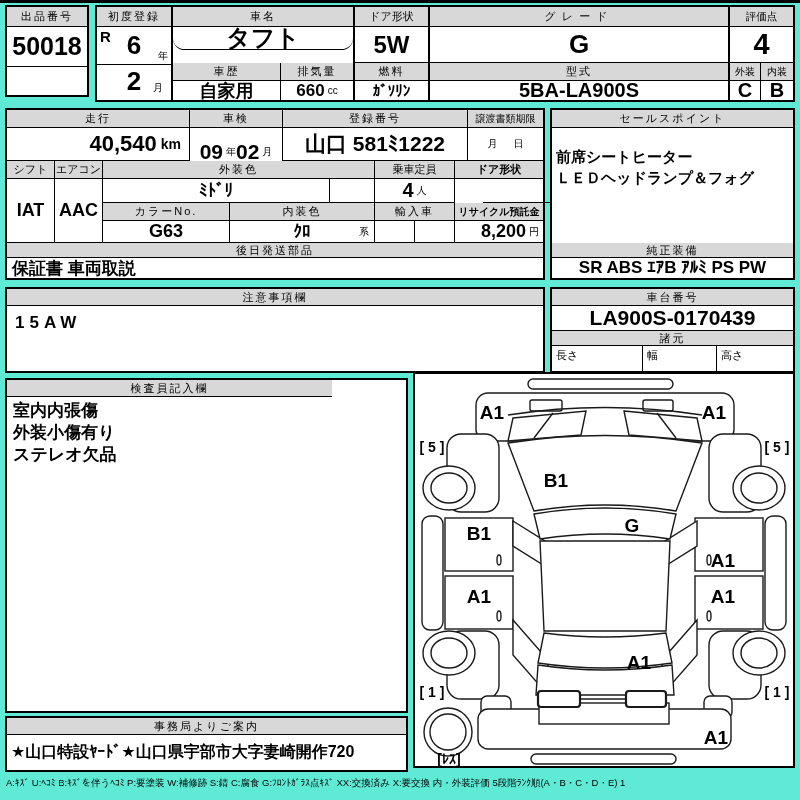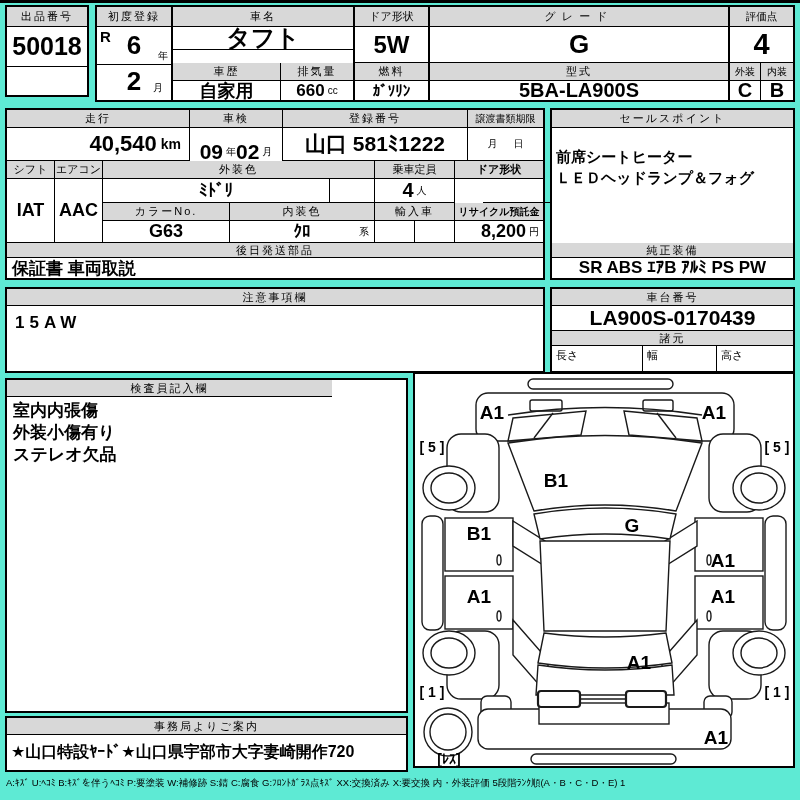--- a/index.html
+++ b/index.html
@@ -39,21 +39,21 @@
       <span style="position:absolute;right:3px;bottom:1px;font-size:10px;font-weight:normal;">年</span>
     </div>
     <div class="v" style="left:0;top:58px;width:74px;height:33px;font-size:26px;">
       <span>2</span>
       <span style="position:absolute;right:8px;bottom:3px;font-size:10px;font-weight:normal;">月</span>
     </div>
   </div>
 
   <div class="box" style="left:171px;top:5px;width:184px;height:97px;">
     <div class="h" style="left:0;top:0;width:180px;height:20px;">車名</div>
-    <div class="v bb" style="left:0;top:20px;width:180px;height:23px;font-size:24px;">タフト</div>
+    <div class="v bb" style="left:0;top:20px;width:180px;height:23px;font-size:24px;border-radius:12px;">タフト</div>
     <div class="h br" style="left:0;top:56px;width:108px;height:18px;">車歴</div>
     <div class="h" style="left:108px;top:56px;width:72px;height:18px;">排気量</div>
     <div class="v br" style="left:0;top:74px;width:108px;height:19px;font-size:18px;">自家用</div>
     <div class="v" style="left:108px;top:74px;width:72px;height:19px;font-size:17px;">
       <span>660</span>
       <span class="u">cc</span>
     </div>
   </div>
 
   <div class="box" style="left:353px;top:5px;width:77px;height:97px;">

